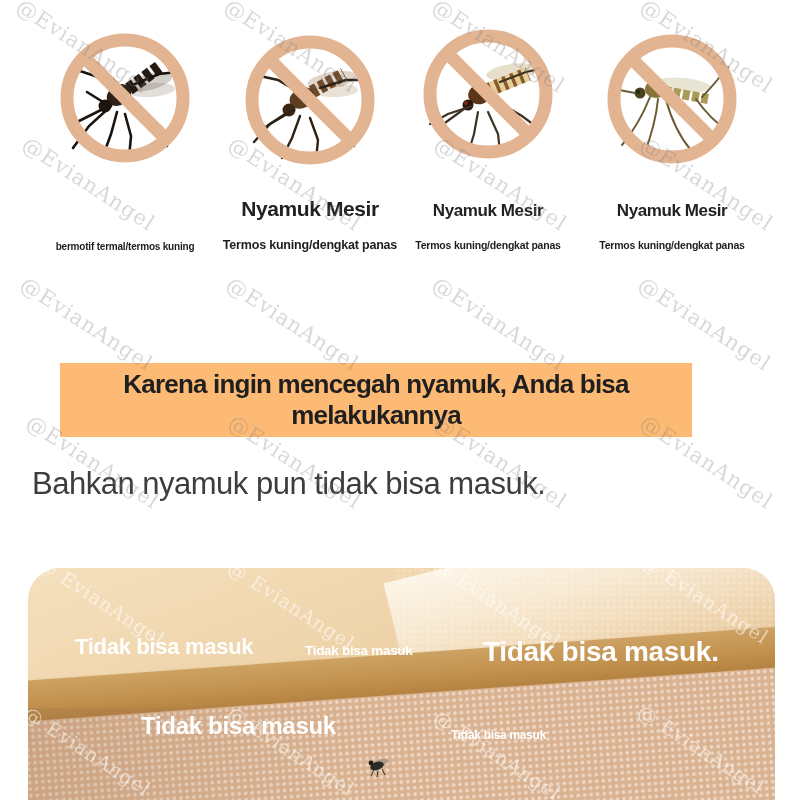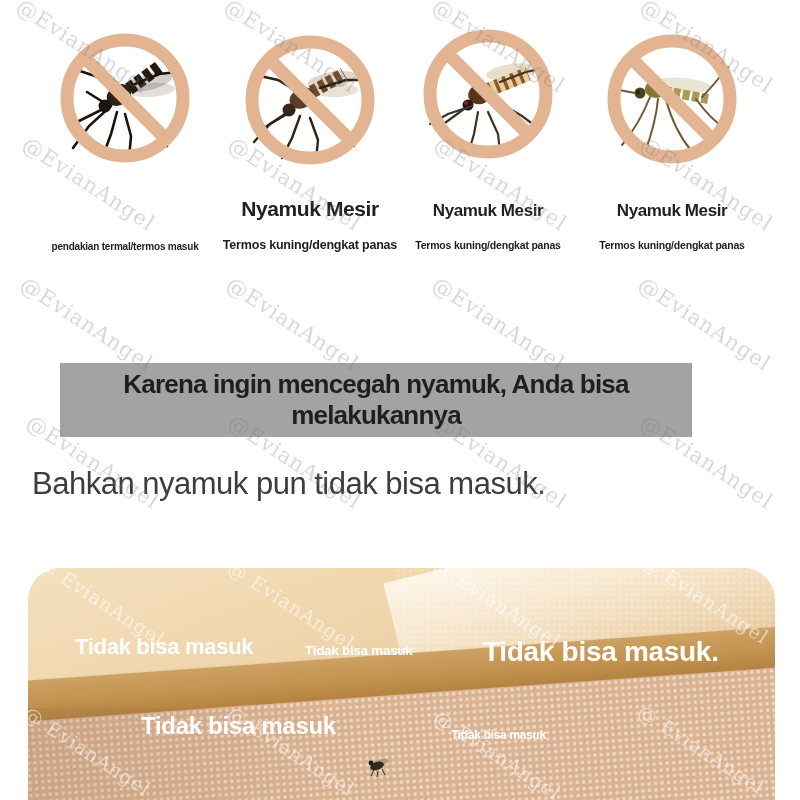--- a/index.html
+++ b/index.html
@@ -34,21 +34,21 @@
     position:absolute;width:100%;left:0;font-weight:bold;color:#1e1e1e;
     letter-spacing:-0.2px;
   }
   .sub-1{top:241px;font-size:10px;}
   .sub-2{top:238px;font-size:12.5px;}
   .sub-3{top:239px;font-size:10.5px;}
   .sub-4{top:239px;font-size:10.5px;}
   
   .headline-box{
     position:absolute;left:60px;top:363px;width:632px;height:74px;
-    background:#a3a3a3;display:flex;flex-direction:column;justify-content:center;
+    background:#fdba74;display:flex;flex-direction:column;justify-content:center;
     text-align:center;z-index:2;
   }
   .headline-box span{
     font-size:26px;font-weight:bold;color:#1f1f1f;letter-spacing:-0.8px;
     line-height:31px;display:block;
   }
   .subheadline{
     position:absolute;left:32px;top:466px;width:740px;font-size:31px;
     font-weight:normal;color:#3d3d3d;letter-spacing:-0.5px;z-index:2;
   }
@@ -133,21 +133,21 @@
         <path d="M52 74 L30 94 L14 116"></path>
         <path d="M58 80 L52 102 L44 124"></path>
         <path d="M66 82 L72 104 L70 126"></path>
         <path d="M74 76 L94 96 L108 114"></path>
         <path d="M56 56 L36 44 L18 38"></path>
         <path d="M76 52 L100 42 L118 40"></path>
       </g>
       <circle cx="66" cy="66" r="58" fill="none" stroke="#e3b492" stroke-width="13"></circle>
       <line x1="66" y1="9" x2="66" y2="123" stroke="#e3b492" stroke-width="13" transform="rotate(-45 66 66)"></line>
     </svg>
-    <div class="col-sub sub-1">pendakian termal/termos masuk</div>
+    <div class="col-sub sub-1">bermotif termal/termos kuning</div>
   </div>
 
   <div class="col col-2">
     <svg class="ban-sign" width="132" height="132" viewBox="0 0 132 132" style="margin-top:34px;">
       <ellipse cx="88" cy="46" rx="25" ry="8" fill="rgba(150,120,85,0.30)" transform="rotate(-10 88 46)"></ellipse>
       <ellipse cx="90" cy="56" rx="24" ry="7" fill="rgba(172,140,100,0.25)"></ellipse>
       <path d="M68 58 L100 40" stroke="#6f4a28" stroke-width="13" stroke-dasharray="6 3" fill="none"></path>
       <ellipse cx="58" cy="64" rx="13" ry="10" fill="#5d3e22" transform="rotate(-28 58 64)"></ellipse>
       <circle cx="45" cy="76" r="6.5" fill="#3a2715"></circle>
       <g stroke="#2e2115" stroke-width="2.4" fill="none" stroke-linecap="round">

